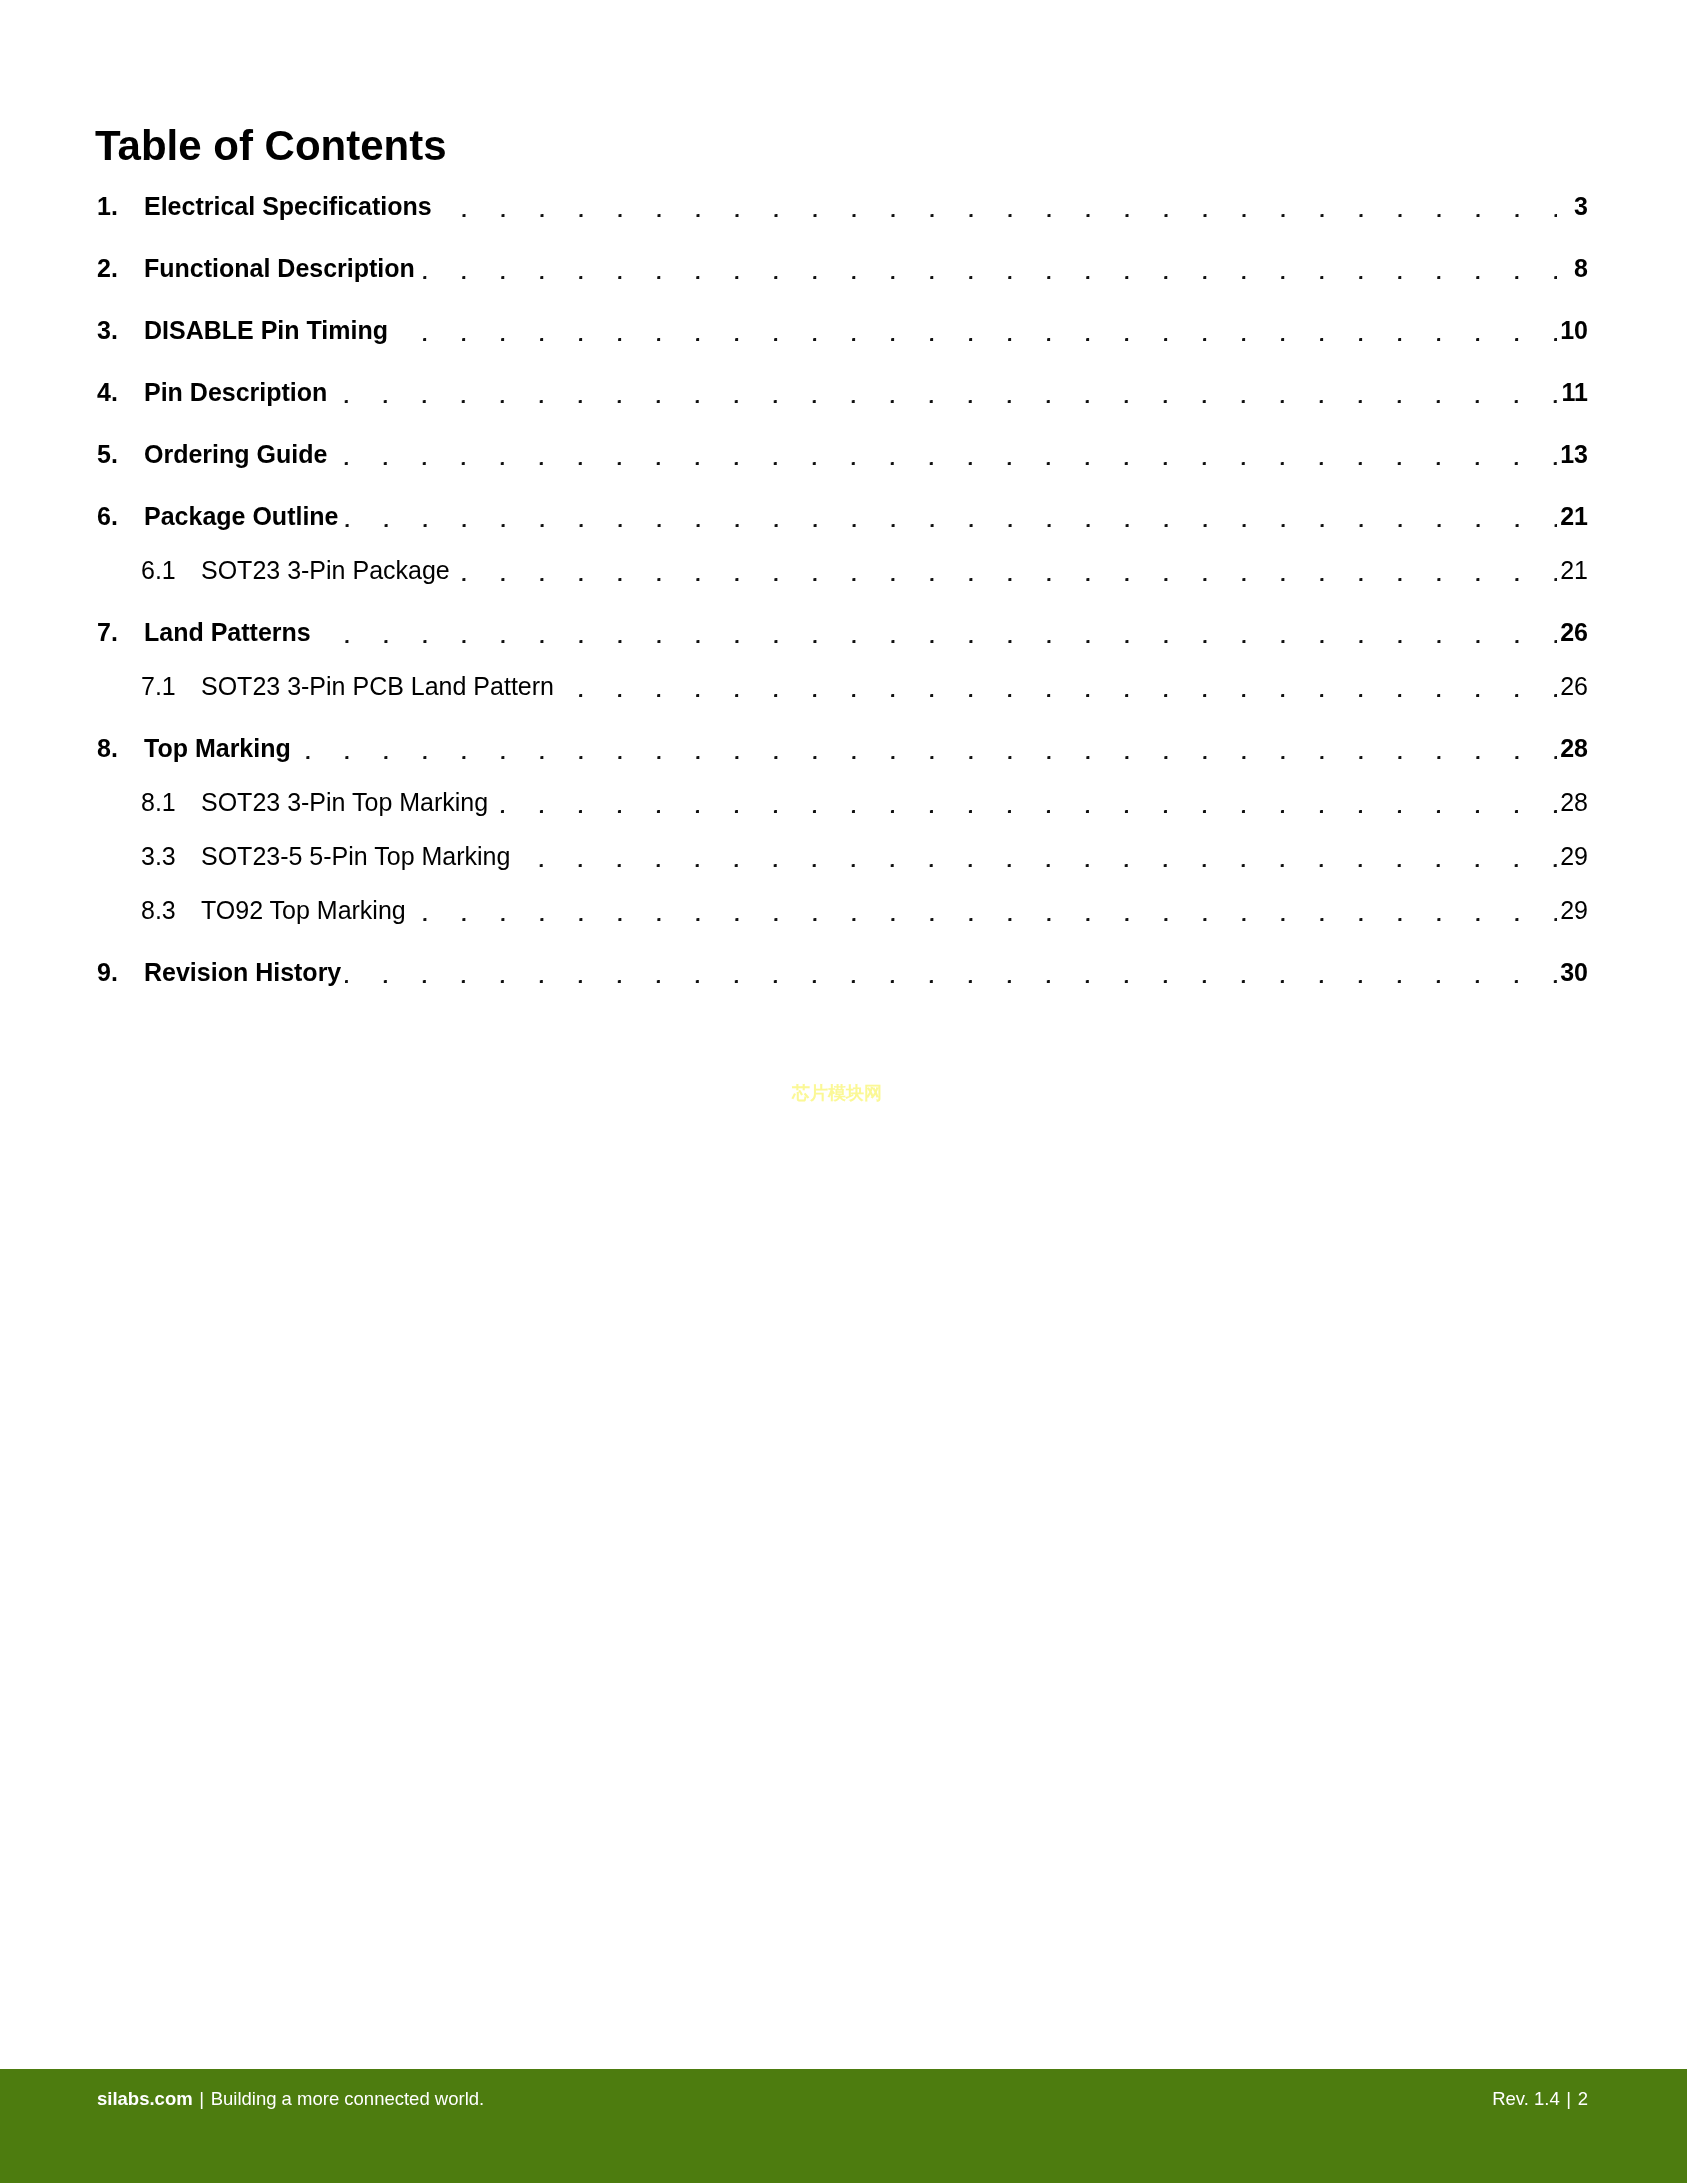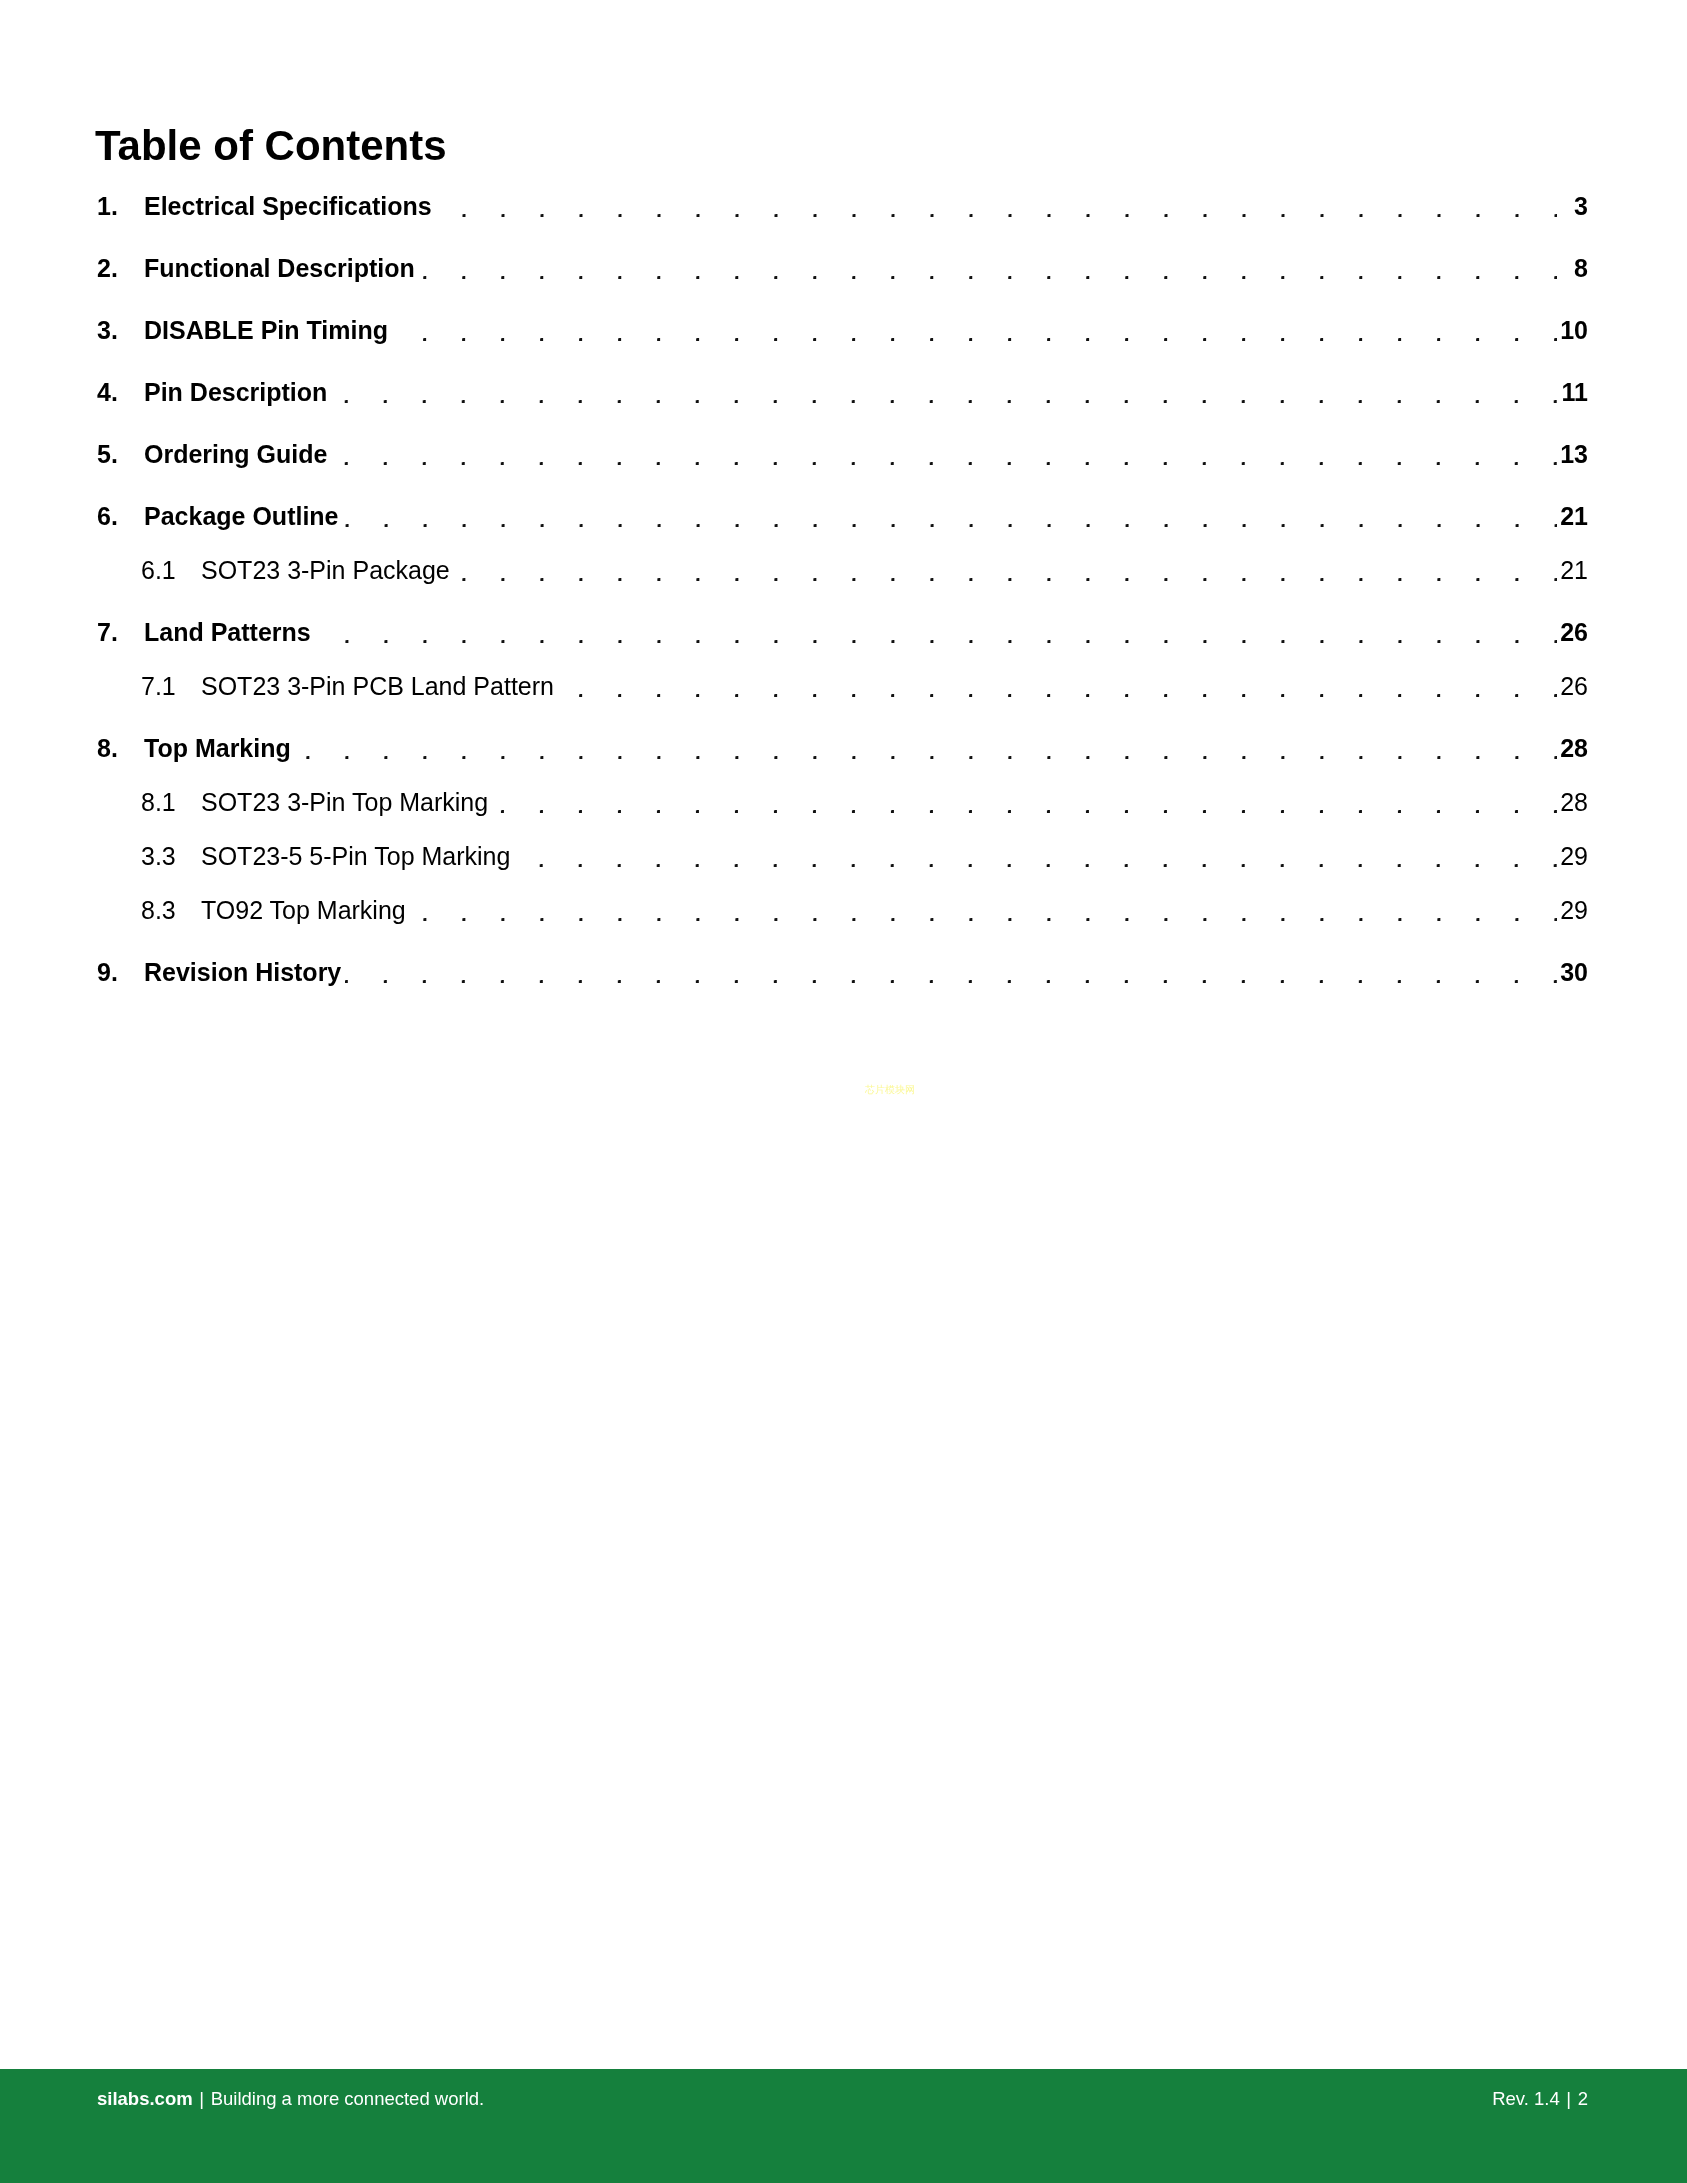--- a/index.html
+++ b/index.html
@@ -27,22 +27,22 @@
   .row.sub .num{width:60px;}
   .label{flex:none;}
   .leader{
     flex:1;align-self:stretch;margin-left:4px;margin-right:1.3px;
     background-image:radial-gradient(circle at 1.7px 1.7px,#111 1.6px,rgba(0,0,0,0) 1.8px);
     background-size:39px 3.3px;background-repeat:repeat-x;
     background-position:right 2.6px bottom 16px;
   }
   .page-num{flex:none;width:30px;text-align:right;}
   .watermark{
-    position:absolute;left:865px;top:1084px;font-size:10px;line-height:1.1;
-    white-space:nowrap;font-weight:normal;
+    position:absolute;left:792px;top:1084px;font-size:18px;line-height:1.1;
+    white-space:nowrap;font-weight:bold;
   }
   .footer{
     position:absolute;left:0;right:0;bottom:0;height:114px;
   }
   .footer-inner{
     display:flex;justify-content:space-between;align-items:flex-start;
     padding:18.5px 99px 0 97px;font-size:18.5px;line-height:1.2;color:#fff;
     white-space:nowrap;
   }
   .site{font-weight:bold;}
@@ -135,19 +135,19 @@
   <div class="row top">
     <span class="num">9.</span>
       <span class="label">Revision History</span>
       <span class="leader"></span>
       <span class="page-num">30</span>
   </div>
 </div>
 
 <div class="watermark" style="color: rgb(251, 248, 150);">芯片模块网</div>
 
-<div class="footer" style="background: #15803d;">
+<div class="footer" style="background: #4d7c0f;">
   <div class="footer-inner">
     <span><span class="site">silabs.com</span><span class="sep">|</span><span>Building a more connected world.</span></span>
     <span><span>Rev. 1.4</span><span class="sep">|</span><span>2</span></span>
   </div>
 </div>
 
 
 </body></html>

